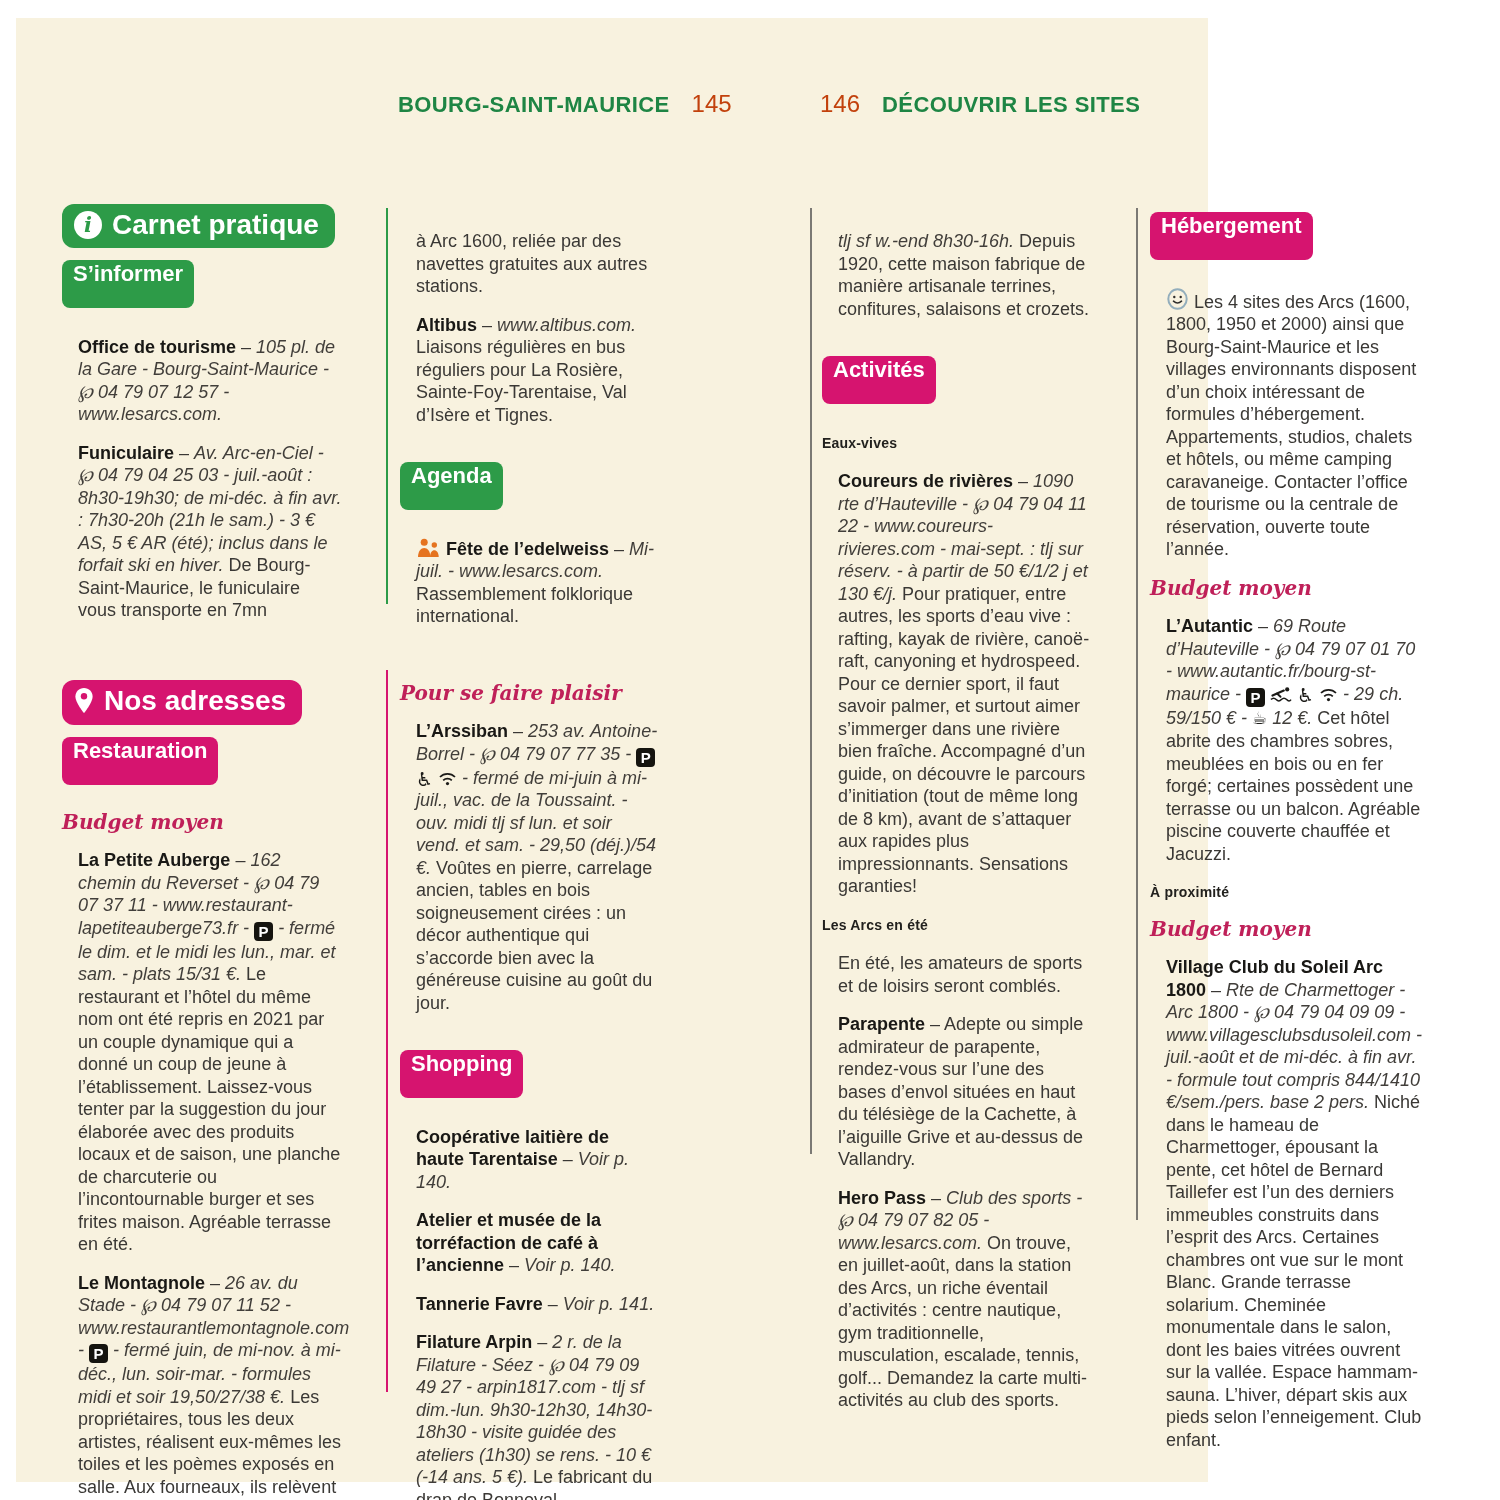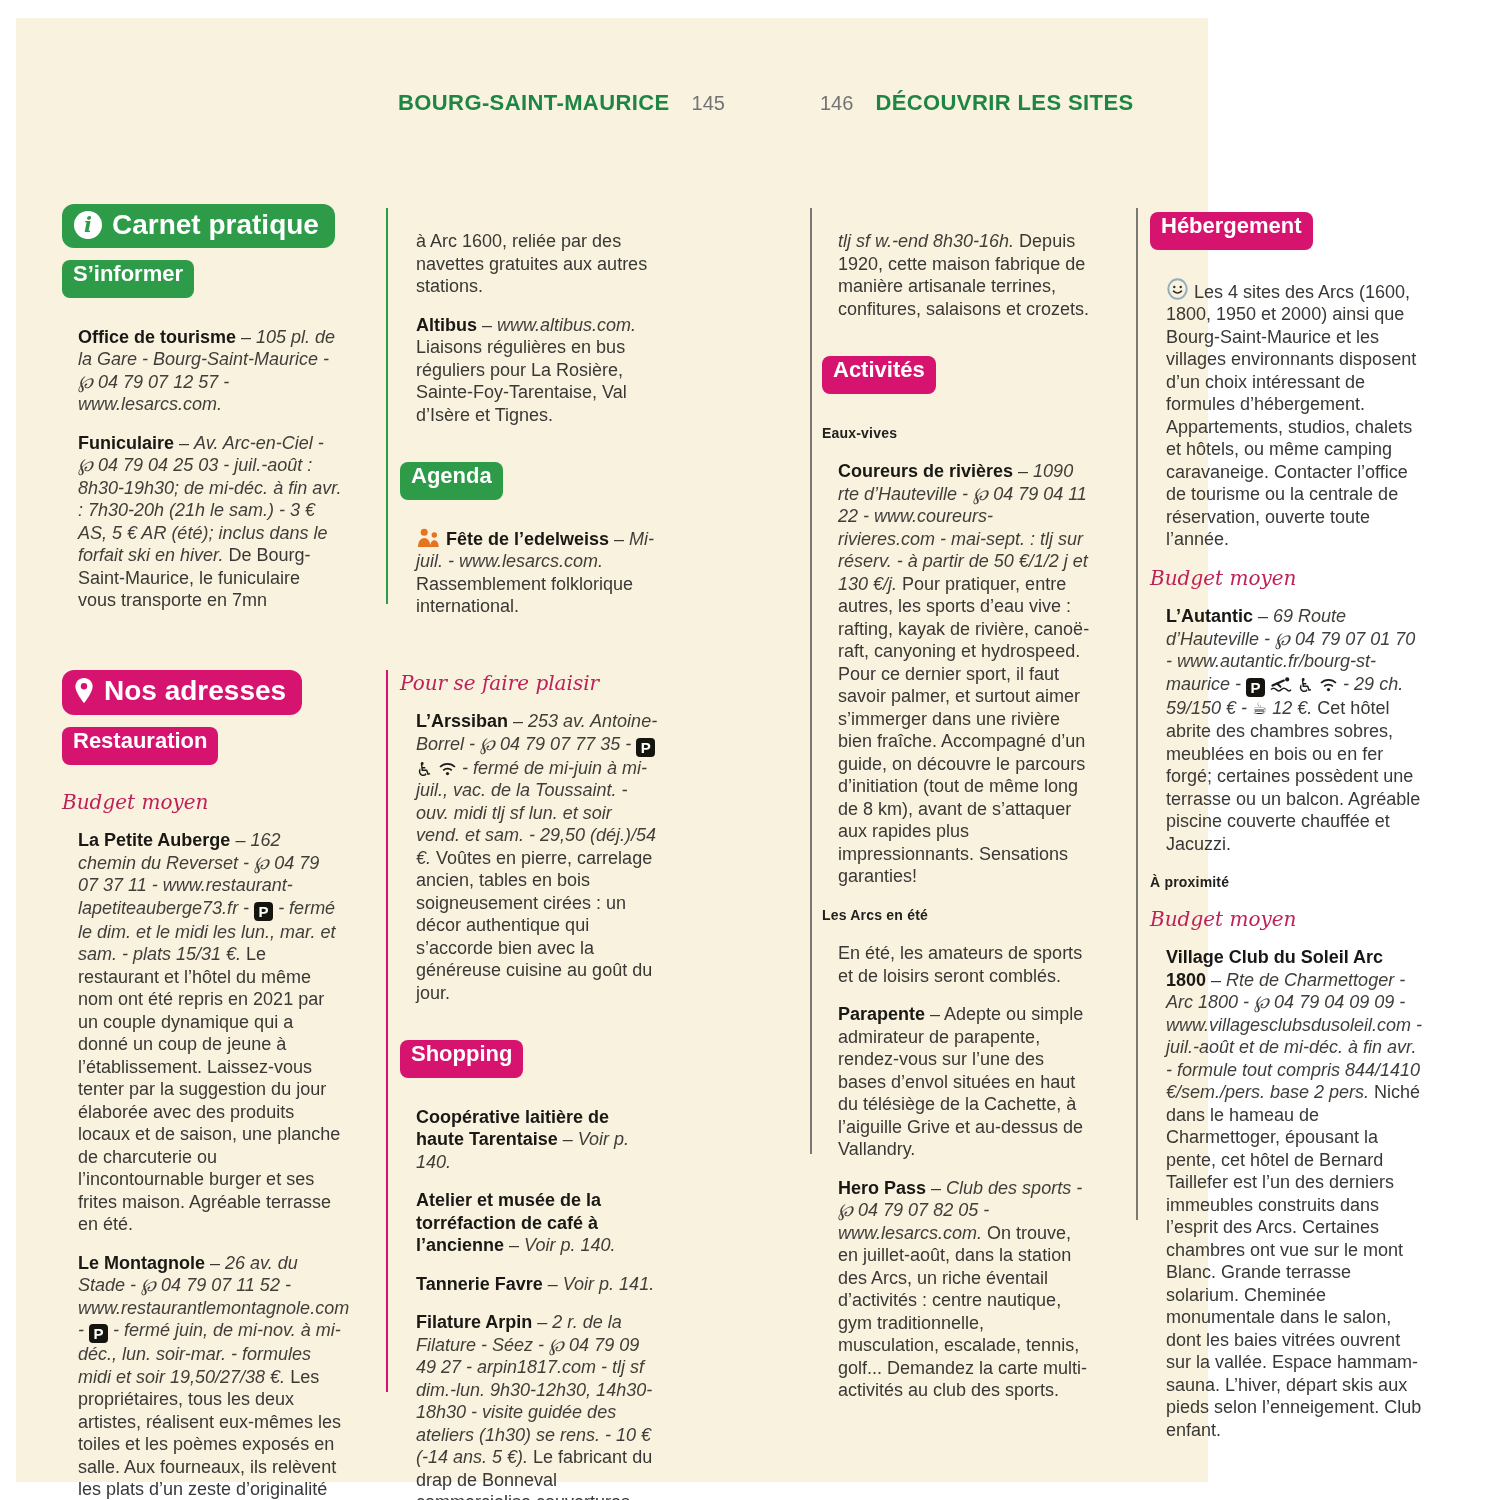--- a/index.html
+++ b/index.html
@@ -4,47 +4,47 @@
 <style>
   html,body{margin:0;padding:0;}
   body{
     width:1500px;height:1500px;position:relative;background:#ffffff;
     font-family:"Liberation Sans","DejaVu Sans",sans-serif;overflow:hidden;
   }
   .spread{position:absolute;left:16px;top:18px;width:1192px;height:1464px;background:#f8f2df;}
   
   .running-head{position:absolute;display:flex;align-items:baseline;gap:22px;}
   .rh-title{color:#1e8544;font-weight:bold;font-size:22px;letter-spacing:.4px;}
-  .rh-page{color:#737373;font-size:20px;text-align:right;}
+  .rh-page{color:#c2410c;font-size:24px;text-align:right;}
   
   .rule{position:absolute;width:2px;}
   .rule.green{background:#2d9b48;}
   .rule.pink{background:#d6146f;}
   .rule.gray{background:#7b7974;}
   
   .col{position:absolute;color:#3a3835;font-size:18px;line-height:22.5px;}
   .entry{margin:16px;}
   .seg-b{font-weight:bold;color:#191815;}
   .seg-i{font-style:italic;color:#413e3a;}
   .seg-r{}
   .seg-sup{font-style:italic;vertical-align:super;font-size:12px;color:#413e3a;}
   
   .box{display:inline-flex;align-items:center;gap:10px;background:#2d9b48;color:#fff;
        border-radius:12px;padding:7px 16px 9px 12px;font-size:28px;font-weight:bold;margin:0 0 8px 0;}
   .box.pink{background:#d6146f;margin-top:42px;}
   .info-badge{display:inline-block;width:28px;height:28px;border-radius:50%;background:#fff;color:#2d9b48;
        font-family:"DejaVu Serif",serif;font-style:italic;font-weight:bold;font-size:21px;line-height:27px;text-align:center;}
   
   .lbl{display:inline-block;color:#fff;font-weight:bold;font-size:22px;border-radius:8px;
-       padding:3px 11px 12px;margin:20px 0 12px;}
+       padding:3px 11px 22px;margin:20px 0 12px;}
   .lbl.green{background:#2d9b48;}
   .lbl.pinkl{background:#d6146f;}
   .lbl.mt0{margin-top:4px;}
   
-  .crimson{font-family:"DejaVu Serif","Liberation Serif",serif;font-style:italic;font-weight:normal;
+  .crimson{font-family:"DejaVu Serif","Liberation Serif",serif;font-style:italic;font-weight:bold;
        color:#bf2059;font-size:20px;margin:14px 0 5px;}
   .crimson.plaisir{margin-top:54px;}
   
   .heading{font-weight:bold;color:#22211e;font-size:14px;margin:16px 0 5px;letter-spacing:.2px;}
   
   .ic{display:inline-block;}
   .ic-phone{font-family:"DejaVu Serif",serif;font-style:italic;color:#413e3a;}
   .ic-parking{width:19px;height:19px;background:#15140f;color:#fff;border-radius:4px;text-align:center;
        font-weight:bold;font-size:15px;line-height:19px;vertical-align:-3px;}
   .ic-wheelchair{font-size:19px;line-height:1;vertical-align:-2px;color:#1c1b18;}

